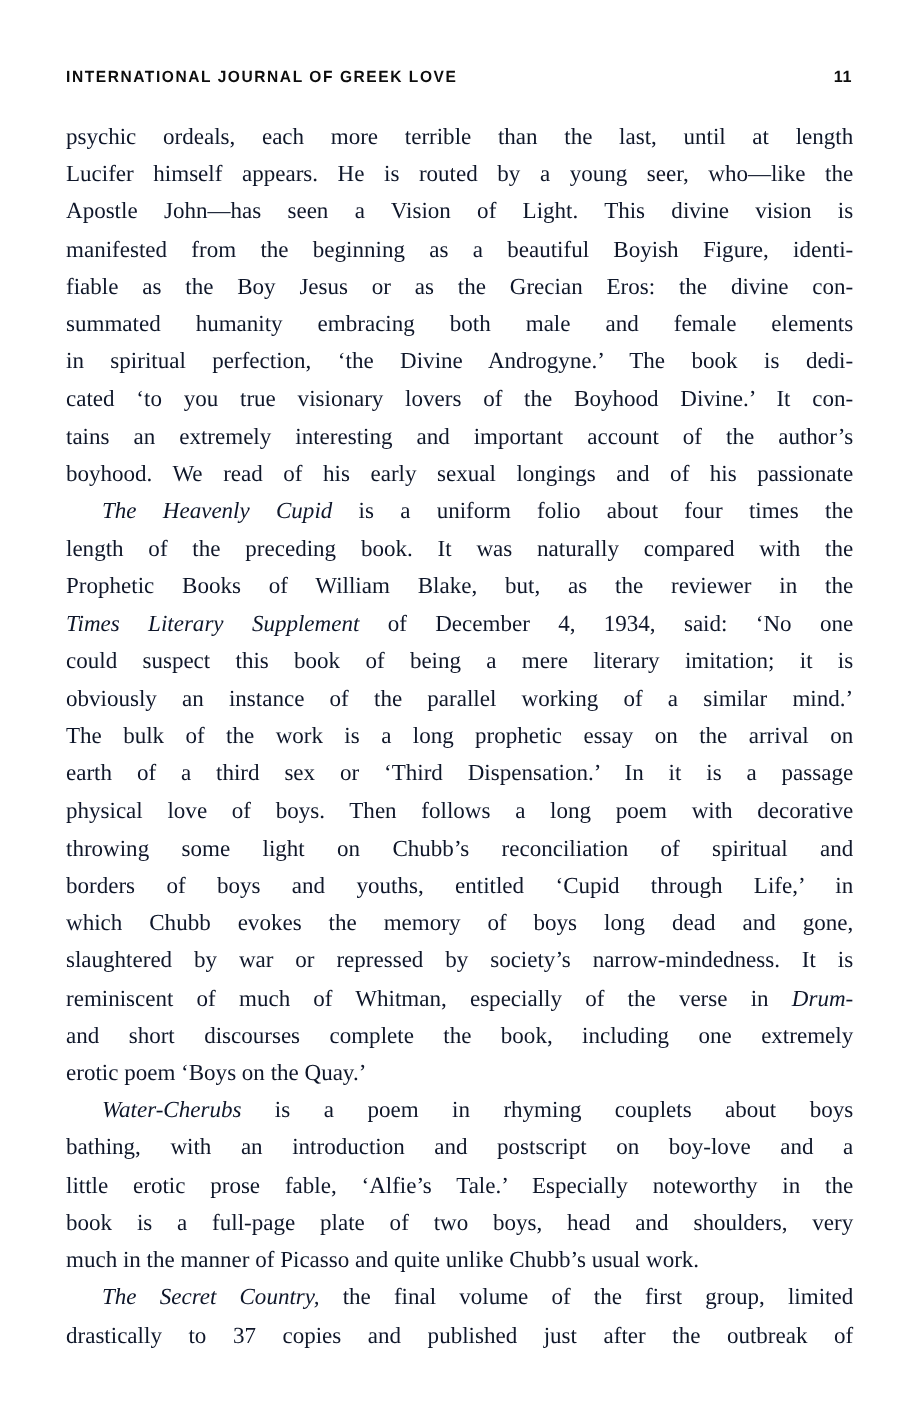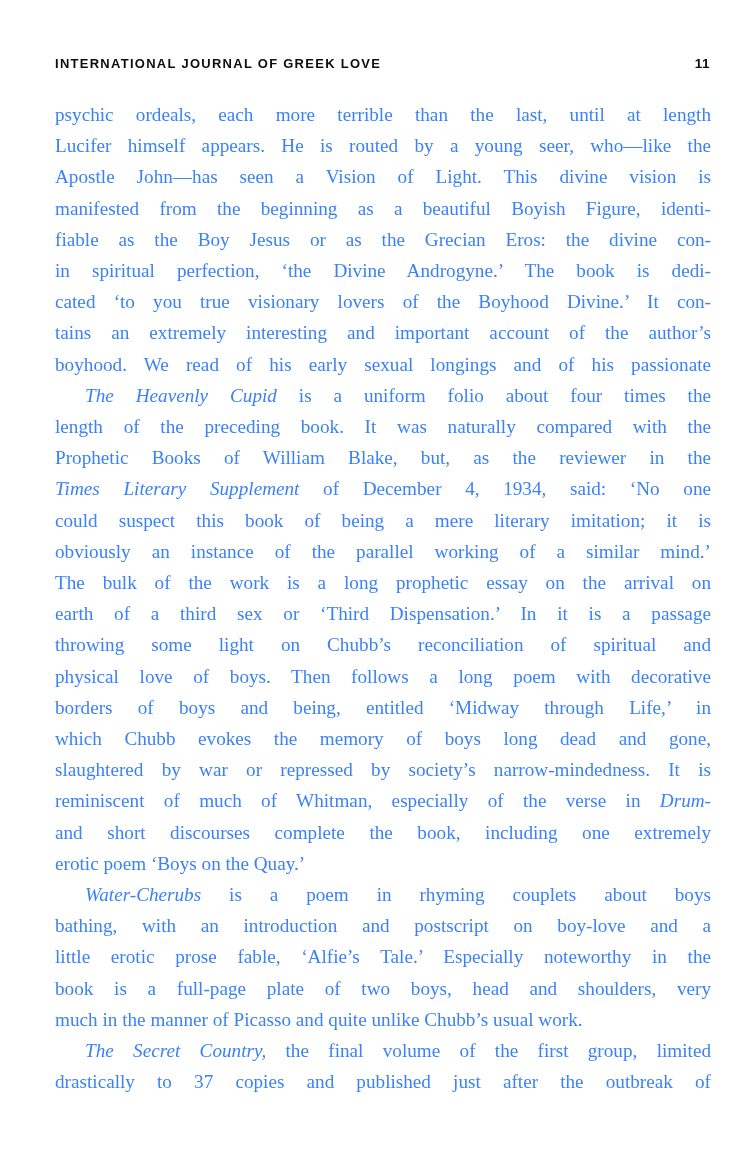--- a/index.html
+++ b/index.html
@@ -67,21 +67,21 @@
     margin: 0;
   }
   .para + .para { margin-top: 0px; }
 
   
   .ln {
     display: block;
     width: 100%;
     font-size: 19.2px;
     line-height: 31.2px;
-    color: #3b82f6;
+    color: #0f172a;
     text-align: justify;
     text-align-last: justify;
     white-space: pre-wrap;
     word-spacing: 0px;
   }
   
   .ln.last {
     text-align: left;
     text-align-last: left;
   }
@@ -106,37 +106,38 @@
     <div class="running-head-folio">11</div>
   </div>
 
   <div class="textblock" id="textblock">
       <p class="para">
         <span class="ln">psychic ordeals, each more terrible than the last, until at length</span>
         <span class="ln">Lucifer himself appears. He is routed by a young seer, who—like the</span>
         <span class="ln">Apostle John—has seen a Vision of Light. This divine vision is</span>
         <span class="ln">manifested from the beginning as a beautiful Boyish Figure, identi-</span>
         <span class="ln">fiable as the Boy Jesus or as the Grecian Eros: the divine con-</span>
+        <span class="ln">summated humanity embracing both male and female elements</span>
         <span class="ln">in spiritual perfection, ‘the Divine Androgyne.’ The book is dedi-</span>
         <span class="ln">cated ‘to you true visionary lovers of the Boyhood Divine.’ It con-</span>
         <span class="ln">tains an extremely interesting and important account of the author’s</span>
         <span class="ln">boyhood. We read of his early sexual longings and of his passionate</span>
       </p>
       <p class="para">
         <span class="ln"><span class="ind"></span><i class="it">The Heavenly Cupid</i> is a uniform folio about four times the</span>
         <span class="ln">length of the preceding book. It was naturally compared with the</span>
         <span class="ln">Prophetic Books of William Blake, but, as the reviewer in the</span>
         <span class="ln"><i class="it">Times Literary Supplement</i> of December 4, 1934, said: ‘No one</span>
         <span class="ln">could suspect this book of being a mere literary imitation; it is</span>
         <span class="ln">obviously an instance of the parallel working of a similar mind.’</span>
         <span class="ln">The bulk of the work is a long prophetic essay on the arrival on</span>
         <span class="ln">earth of a third sex or ‘Third Dispensation.’ In it is a passage</span>
+        <span class="ln">physical love of boys. Then follows a long poem with decorative</span>
         <span class="ln">throwing some light on Chubb’s reconciliation of spiritual and</span>
-        <span class="ln">physical love of boys. Then follows a long poem with decorative</span>
-        <span class="ln">borders of boys and being, entitled ‘Midway through Life,’ in</span>
+        <span class="ln">borders of boys and youths, entitled ‘Cupid through Life,’ in</span>
         <span class="ln">which Chubb evokes the memory of boys long dead and gone,</span>
         <span class="ln">slaughtered by war or repressed by society’s narrow-mindedness. It is</span>
         <span class="ln">reminiscent of much of Whitman, especially of the verse in <i class="it">Drum-</i></span>
         <span class="ln">and short discourses complete the book, including one extremely</span>
         <span class="ln last">erotic poem ‘Boys on the Quay.’</span>
       </p>
       <p class="para">
         <span class="ln"><span class="ind"></span><i class="it">Water-Cherubs</i> is a poem in rhyming couplets about boys</span>
         <span class="ln">bathing, with an introduction and postscript on boy-love and a</span>
         <span class="ln">little erotic prose fable, ‘Alfie’s Tale.’ Especially noteworthy in the</span>

